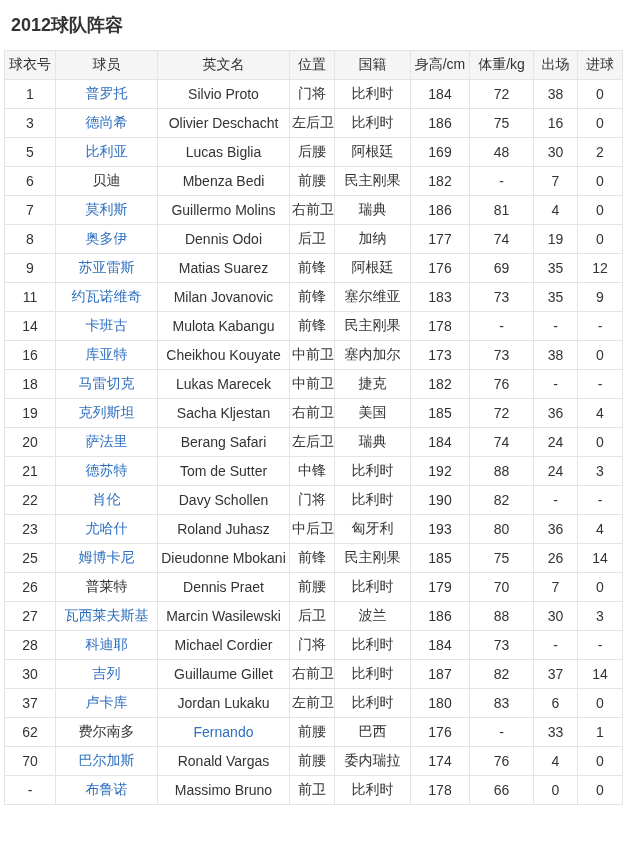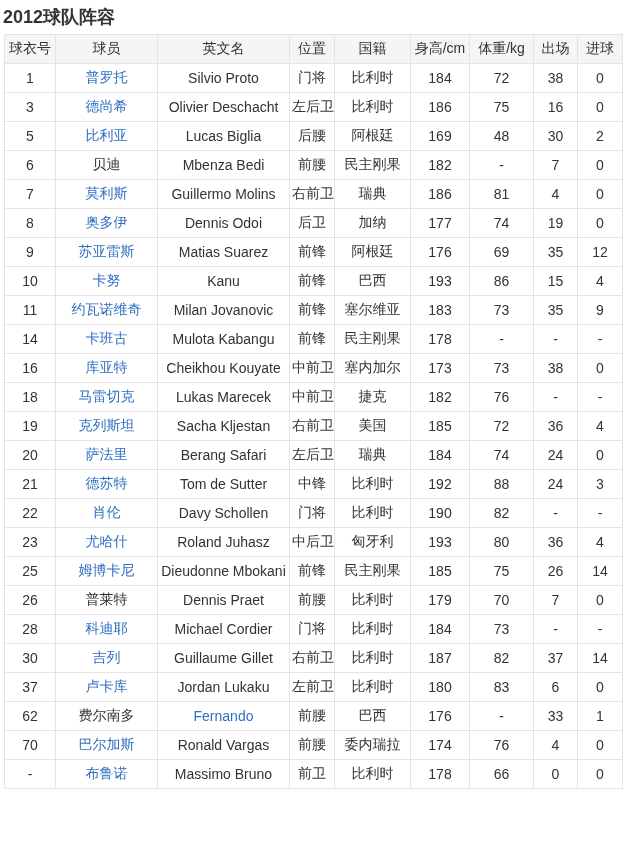--- a/index.html
+++ b/index.html
@@ -1,18 +1,18 @@
 <!DOCTYPE html>
 <html style="--link: #2e6fc1; --header-bg: #f5f5f5; --border: #e4e4e4;"><head>
 <meta charset="utf-8">
 <style>
   html,body{margin:0;padding:0;background:#fff;}
   body{font-family:"Liberation Sans","DejaVu Sans",sans-serif;color:#333;}
   .page{width:628px;}
-  .title{font-size:18px;font-weight:700;color:#333;margin:0;padding:7px 0 6px 3px;line-height:21px;}
+  .title{font-size:18px;font-weight:700;color:#333;margin:8px;padding:7px 0 6px 3px;line-height:21px;}
   table.roster{border-collapse:collapse;table-layout:fixed;width:618px;margin-left:4px;font-size:14px;}
   table.roster th, table.roster td{
     border:1px solid var(--border,#e4e4e4);
     text-align:center;vertical-align:middle;
     height:28px;padding:0 2px;
     overflow:hidden;white-space:nowrap;
   }
   table.roster th{background:var(--header-bg,#f5f5f5);font-weight:400;color:#333;}
   table.roster td{color:#333;background:#fff;}
   a.lnk{color:var(--link,#2e6fc1);text-decoration:none;cursor:pointer;margin-top:40px;}
@@ -119,31 +119,20 @@
           <td><a class="lnk">苏亚雷斯</a></td>
           <td>Matias Suarez</td>
           <td>前锋</td>
           <td>阿根廷</td>
           <td>176</td>
           <td>69</td>
           <td>35</td>
           <td>12</td>
         </tr>
         <tr>
-          <td>10</td>
-          <td><a class="lnk">卡努</a></td>
-          <td>Kanu</td>
-          <td>前锋</td>
-          <td>巴西</td>
-          <td>193</td>
-          <td>86</td>
-          <td>15</td>
-          <td>4</td>
-        </tr>
-        <tr>
           <td>11</td>
           <td><a class="lnk">约瓦诺维奇</a></td>
           <td>Milan Jovanovic</td>
           <td>前锋</td>
           <td>塞尔维亚</td>
           <td>183</td>
           <td>73</td>
           <td>35</td>
           <td>9</td>
         </tr>
@@ -251,20 +240,31 @@
           <td>普莱特</td>
           <td>Dennis Praet</td>
           <td>前腰</td>
           <td>比利时</td>
           <td>179</td>
           <td>70</td>
           <td>7</td>
           <td>0</td>
         </tr>
         <tr>
+          <td>27</td>
+          <td><a class="lnk">瓦西莱夫斯基</a></td>
+          <td>Marcin Wasilewski</td>
+          <td>后卫</td>
+          <td>波兰</td>
+          <td>186</td>
+          <td>88</td>
+          <td>30</td>
+          <td>3</td>
+        </tr>
+        <tr>
           <td>28</td>
           <td><a class="lnk">科迪耶</a></td>
           <td>Michael Cordier</td>
           <td>门将</td>
           <td>比利时</td>
           <td>184</td>
           <td>73</td>
           <td>-</td>
           <td>-</td>
         </tr>

